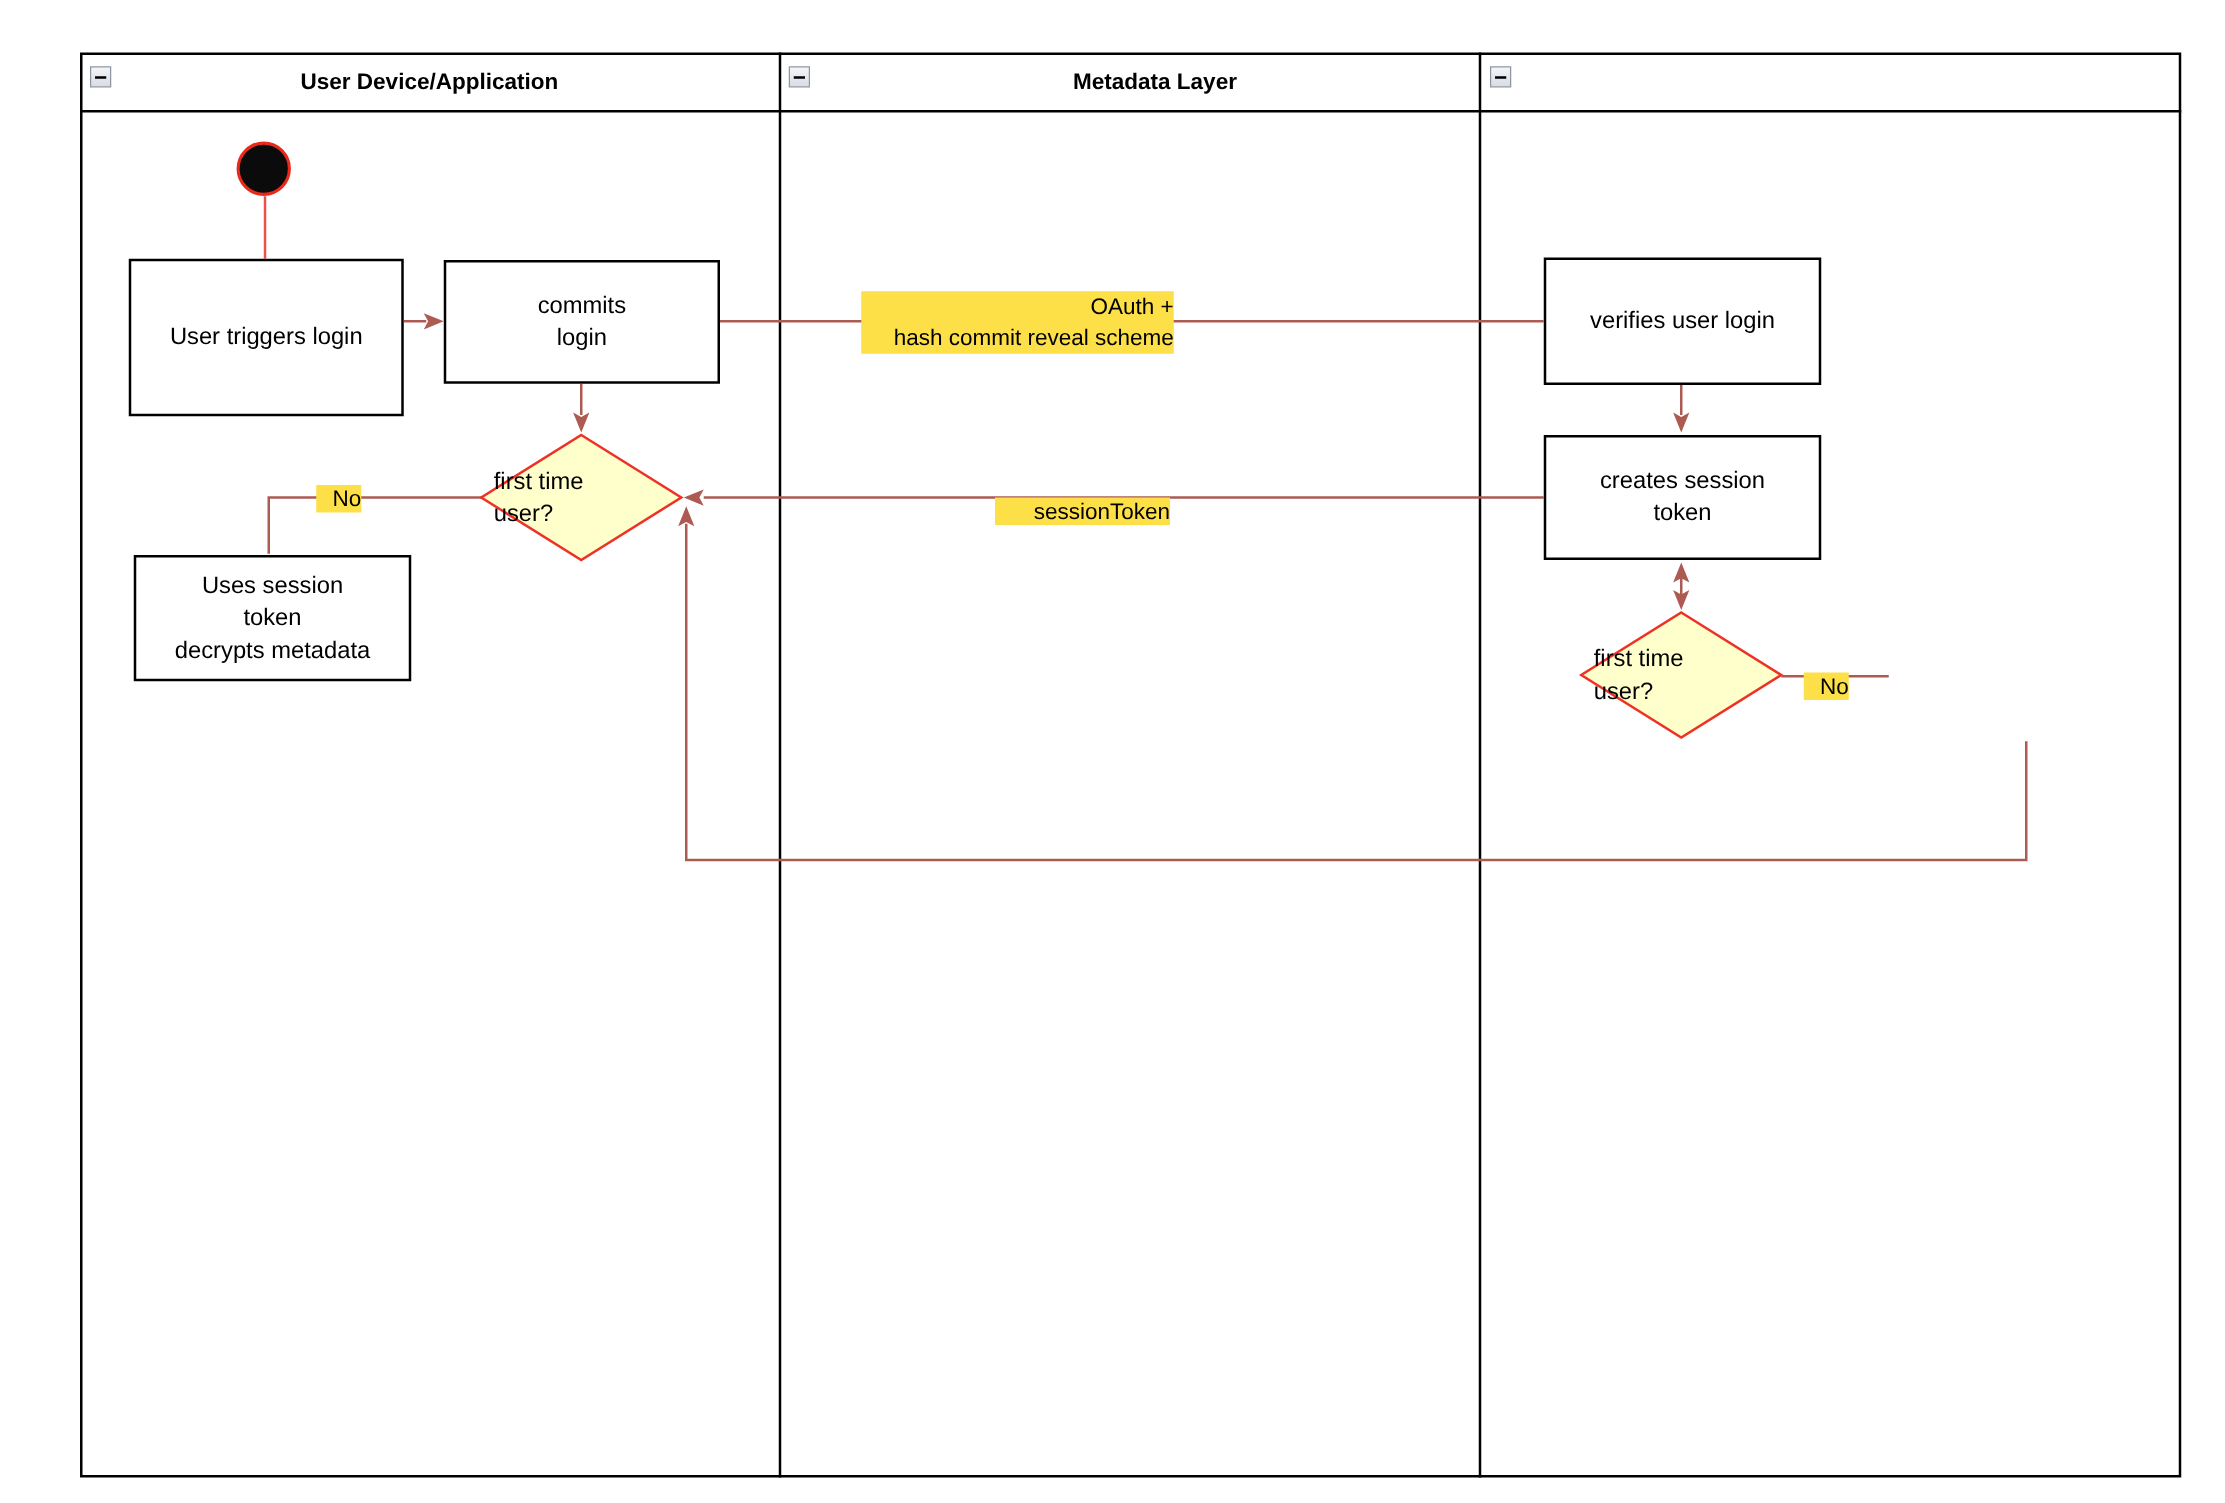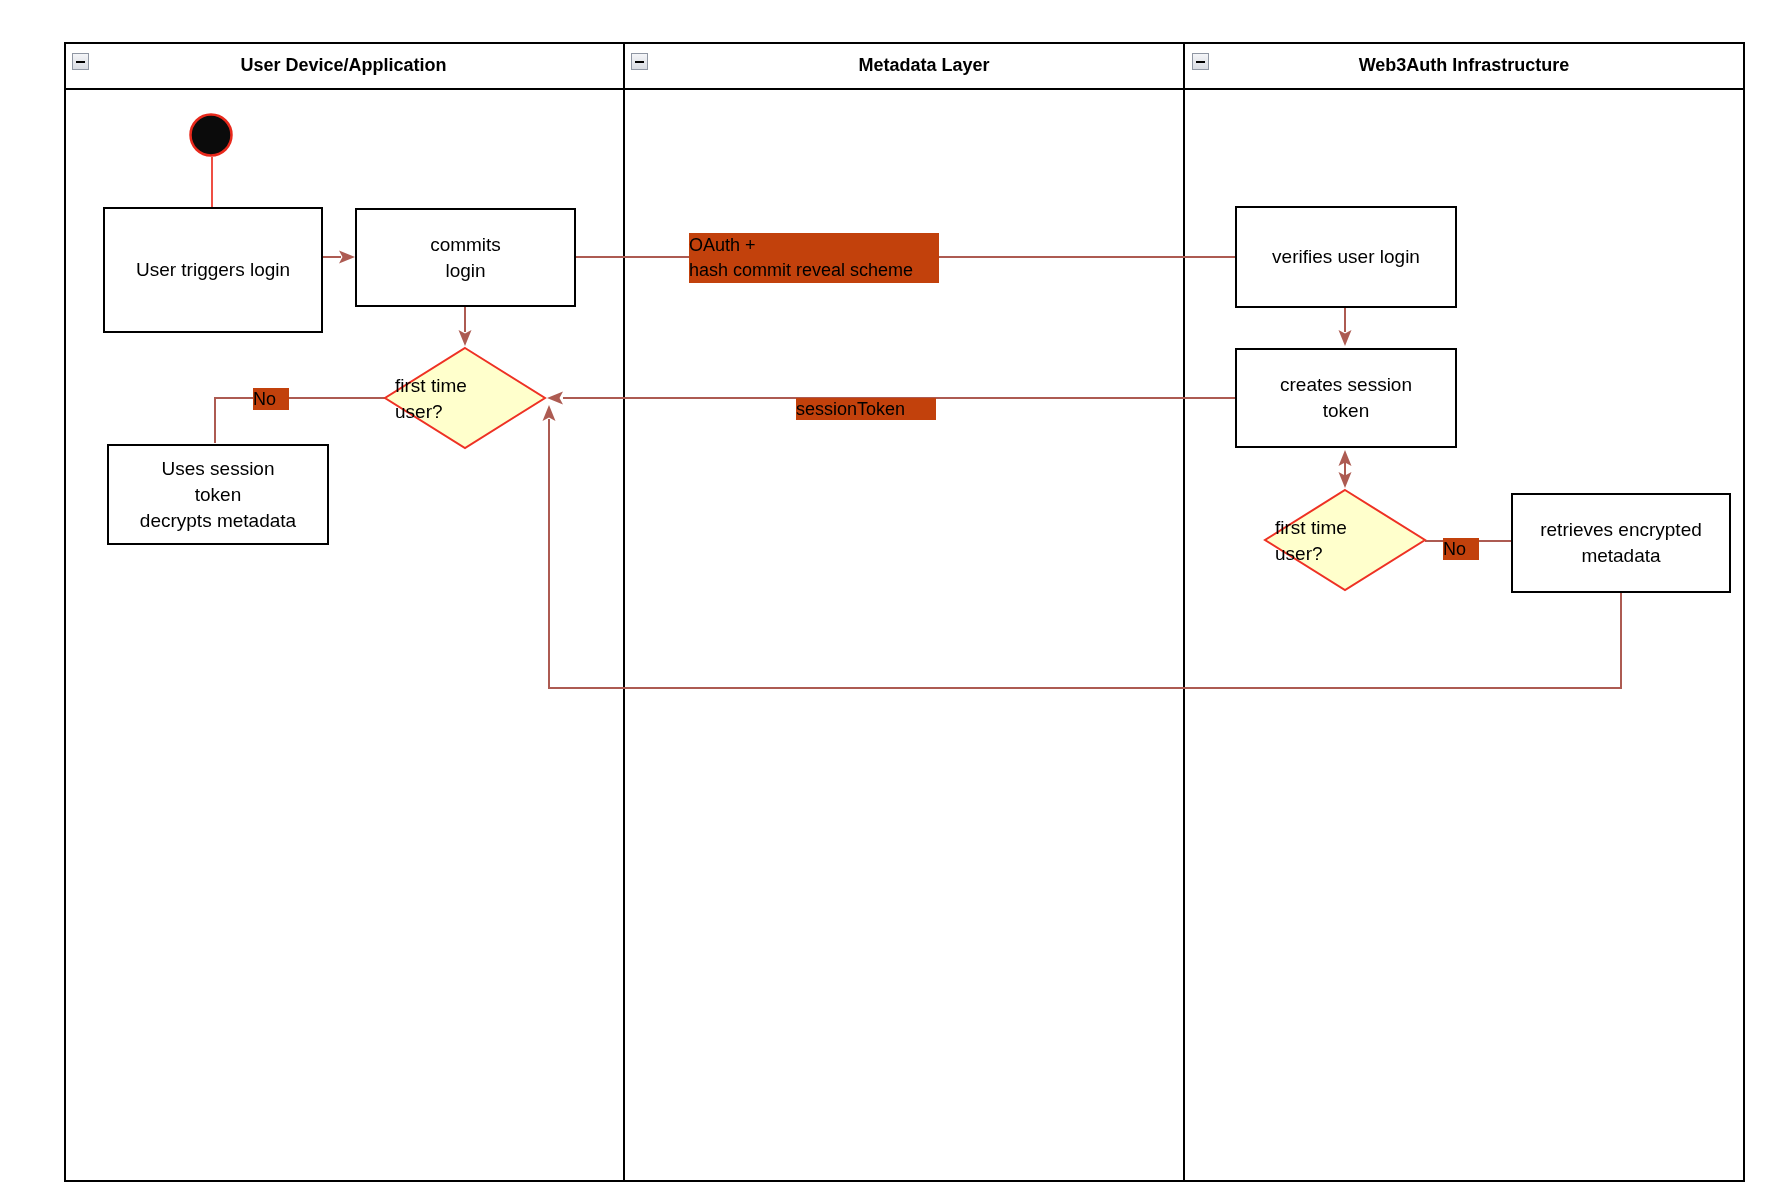--- a/index.html
+++ b/index.html
@@ -15,21 +15,21 @@
     text-align:center;font-weight:bold;font-size:18px;}
   .collapse{position:absolute;width:17px;height:17px;box-sizing:border-box;
     border:1px solid #8f96a3;background:linear-gradient(#f4f5f8,#d9dce3);
     display:flex;align-items:center;justify-content:center;cursor:pointer;}
   .collapse .bar{width:9px;height:2px;background:#000;}
   svg.wires{position:absolute;left:0;top:0;pointer-events:none;}
   .node{position:absolute;background:#fff;border:2px solid #000;box-sizing:border-box;
     display:flex;flex-direction:column;align-items:center;justify-content:center;
     font-size:19px;line-height:26px;text-align:center;}
   .dtext{position:absolute;font-size:19px;line-height:26px;text-align:left;}
-  .elabel{position:absolute;background:#c2410c;font-size:18px;line-height:25px;text-align:left;}
+  .elabel{position:absolute;background:#fde047;font-size:18px;line-height:25px;text-align:right;}
   .elabel.single{line-height:22px;}
 </style>
 </head>
 <body>
 
 <div class="canvas">
 
   <div class="frame"></div>
   <div class="vdiv" style="left:623px;"></div>
   <div class="vdiv" style="left:1183px;"></div>
@@ -41,21 +41,20 @@
   <div class="lane-title" style="left:66px;width:555px;">User Device/Application</div>
 
   <div class="collapse" style="left:631px;top:53px;">
     <div class="bar"></div>
   </div>
   <div class="lane-title" style="left:625px;width:556px;padding-left:21px;">Metadata Layer</div>
 
   <div class="collapse" style="left:1192px;top:53px;">
     <div class="bar"></div>
   </div>
-  <div class="lane-title" style="left:1185px;width:558px;">Web3Auth Infrastructure</div>
 
   <svg class="wires" width="1780" height="1202" viewBox="0 0 1780 1202">
 
     <circle cx="211" cy="135" r="20.5" fill="#0b0b0b" stroke="#e8291c" stroke-width="2.5"></circle>
     <path d="M212,157 L212,207" stroke="#ef4f44" stroke-width="2" fill="none"></path>
 
     <path d="M323,257 L341,257" stroke="#ad5b52" stroke-width="2" fill="none"></path>
     <polygon points="355,257 339,263.5 342.5,257 339,250.5" fill="#ad5b52"></polygon>
 
     <path d="M576,257 L1235,257" stroke="#ad5b52" stroke-width="2" fill="none"></path>
@@ -101,24 +100,20 @@
     <div>creates session</div>
     <div>token</div>
   </div>
 
   <div class="node" style="left:107px;top:444px;width:222px;height:101px;">
     <div>Uses session</div>
     <div>token</div>
     <div>decrypts metadata</div>
   </div>
 
-  <div class="node" style="left:1511px;top:493px;width:220px;height:100px;">
-    <div>retrieves encrypted</div>
-    <div>metadata</div>
-  </div>
 
   <div class="dtext" style="left:395px;top:373px;width:140px;">
     <div>first time</div>
     <div>user?</div>
   </div>
   <div class="dtext" style="left:1275px;top:515px;width:140px;">
     <div>first time</div>
     <div>user?</div>
   </div>
 

